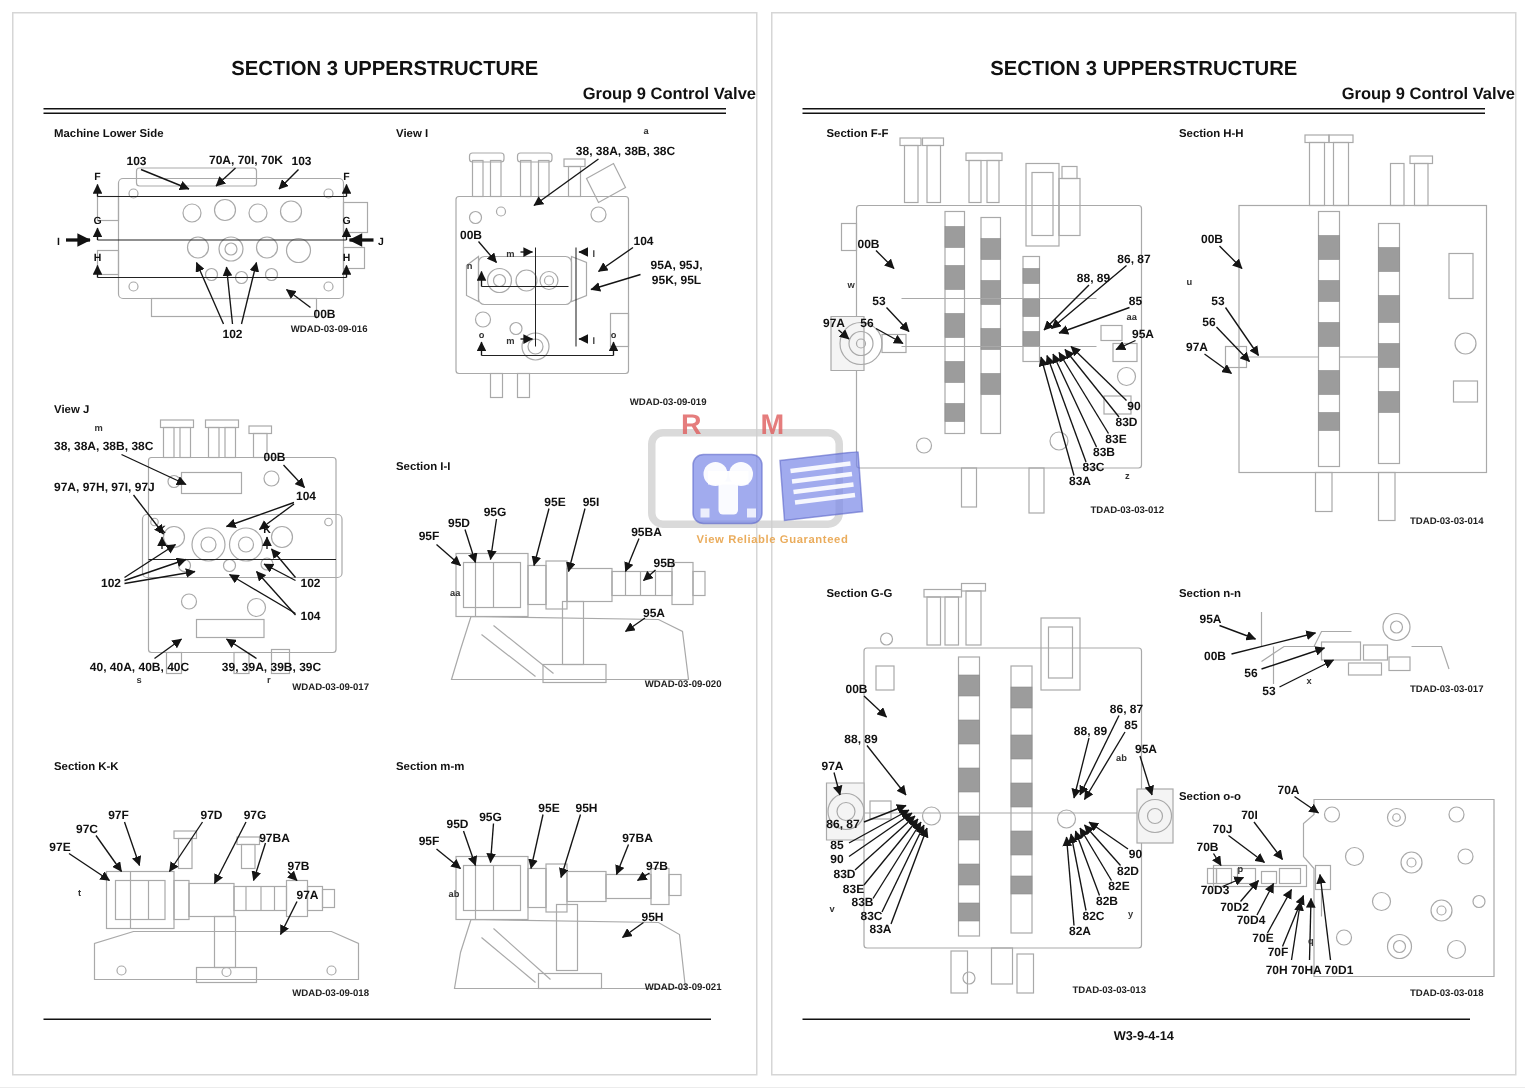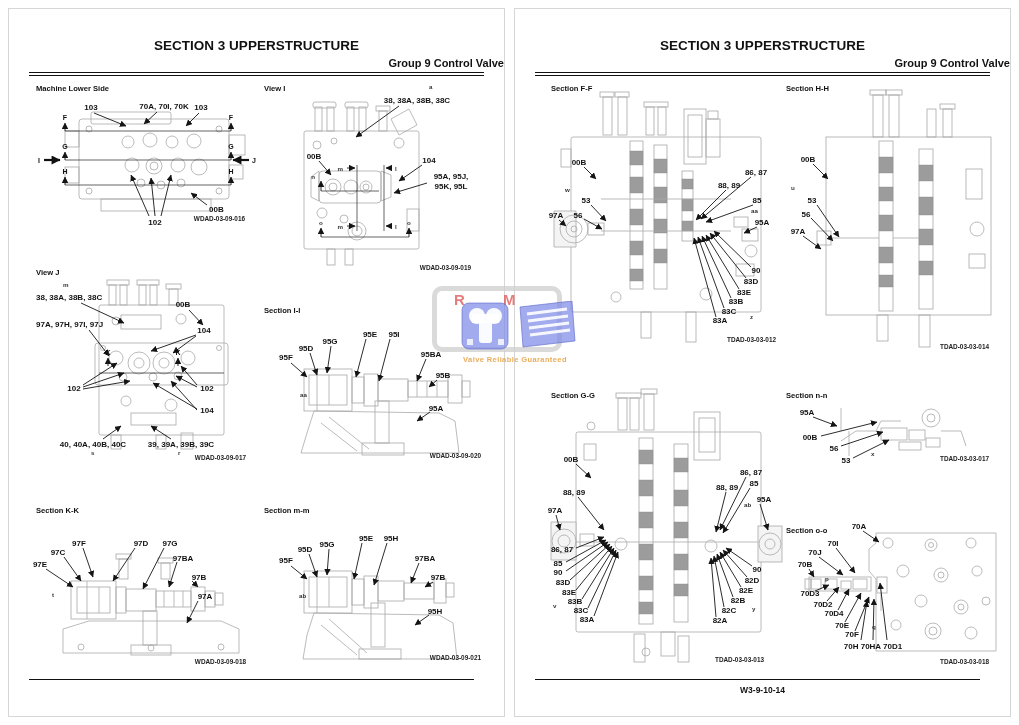--- a/index.html
+++ b/index.html
@@ -21,21 +21,21 @@
   .sln{stroke:#222;stroke-width:.7;fill:none;}
   text{fill:#111;font-family:"Liberation Sans",sans-serif;}
   .lbl{font-size:8px;font-weight:bold;}
   .sec{font-size:7px;font-weight:bold;}
   .sm{font-size:6.2px;font-weight:bold;fill:#333;}
   .ftitle{font-size:7.6px;font-weight:bold;}
   .code{font-size:6.4px;font-weight:bold;fill:#222;}
   
   .wm{position:absolute;left:432px;top:275px;width:165px;height:100px;z-index:5;pointer-events:none;}
   .wm-frame{position:absolute;left:0;top:11px;width:120px;height:56px;border:5px solid rgba(205,205,205,.75);border-radius:10px;}
-  .wm-rm{position:absolute;left:22px;top:-2px;font-size:15px;font-weight:bold;letter-spacing:17px;color:rgba(222,92,92,.8);margin-top:18px;}
+  .wm-rm{position:absolute;left:22px;top:-2px;font-size:19px;font-weight:bold;letter-spacing:17px;color:rgba(222,92,92,.8);}
   .wm-logo{position:absolute;left:28px;top:26px;}
   .wm-tag{position:absolute;left:18px;top:80px;width:130px;text-align:center;font-size:7.5px;font-weight:bold;
           color:rgba(232,163,74,.9);letter-spacing:.4px;white-space:nowrap;}
 </style>
 </head>
 <body>
 
 <div class="canvas">
 
 <svg width="0" height="0">
@@ -701,21 +701,21 @@
     <text class="lbl" x="42" y="88" text-anchor="middle">70D2</text>
     <text class="lbl" x="53" y="97" text-anchor="middle">70D4</text>
     <text class="lbl" x="61" y="109" text-anchor="middle">70E</text>
     <text class="lbl" x="71" y="118" text-anchor="middle">70F</text>
     <text class="sm" x="91" y="110">q</text>
     <text class="lbl" x="92" y="130" text-anchor="middle">70H 70HA 70D1</text>
     <text class="code" x="208" y="145" text-anchor="end">TDAD-03-03-018</text>
   </svg>
 
   <div class="frule"></div>
-  <div class="pnum">W3-9-10-14</div>
+  <div class="pnum">W3-9-4-14</div>
 </section>
 
 
 <div class="wm">
   <div class="wm-frame"></div>
   <div class="wm-rm">R M</div>
   <svg class="wm-logo" width="120" height="52" viewBox="0 0 120 52">
     <g>
       <rect x="2" y="2" width="46" height="46" rx="7" fill="rgba(125,138,232,.72)" stroke="rgba(90,100,200,.6)"></rect>
       <circle cx="17" cy="15" r="8" fill="rgba(255,255,255,.95)"></circle>
@@ -726,16 +726,16 @@
       <rect x="38" y="38" width="6" height="6" fill="rgba(255,255,255,.8)"></rect>
     </g>
     <g>
       <polygon points="60,6 112,0 115,40 63,46" fill="rgba(125,138,232,.72)" stroke="rgba(90,100,200,.6)"></polygon>
       <line x1="67" y1="13" x2="107" y2="8" stroke="rgba(255,255,255,.9)" stroke-width="3"></line>
       <line x1="68" y1="20" x2="108" y2="15" stroke="rgba(255,255,255,.9)" stroke-width="3"></line>
       <line x1="69" y1="27" x2="109" y2="22" stroke="rgba(255,255,255,.9)" stroke-width="3"></line>
       <line x1="70" y1="34" x2="110" y2="29" stroke="rgba(255,255,255,.9)" stroke-width="3"></line>
     </g>
   </svg>
-  <div class="wm-tag">Valve Reliable Guaranteed</div>
+  <div class="wm-tag">View Reliable Guaranteed</div>
 </div>
 
 </div>
 
 </body></html>

